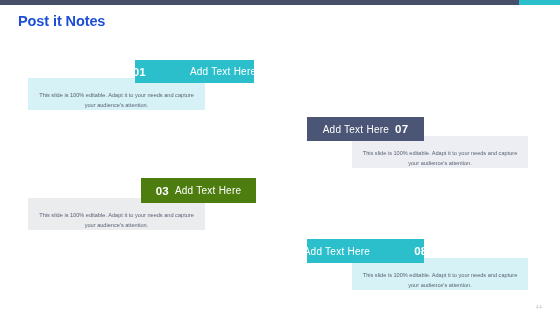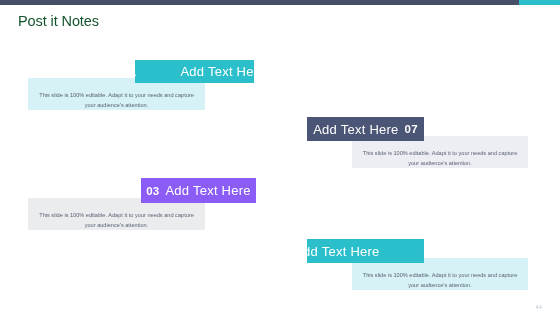--- a/index.html
+++ b/index.html
@@ -33,22 +33,22 @@
     background: #2bbecb;
     height: 100%;
   }
 
   
   .page-title {
     position: absolute;
     left: 18px;
     top: 13px;
     font-size: 14.5px;
-    font-weight: normal;
-    color: #14532d;
+    font-weight: bold;
+    color: #1d4ed8;
     letter-spacing: -0.1px;
     white-space: nowrap;
   }
 
   
   .note { position: absolute; }
 
   .note-body {
     position: absolute;
     box-sizing: border-box;
@@ -69,32 +69,32 @@
     padding: 0 11px;
     color: #ffffff;
     white-space: nowrap;
   }
   .note-num {
     font-size: 11.5px;
     font-weight: bold;
     letter-spacing: 0.2px;
   }
   .note-label {
-    font-size: 13px;
+    font-size: 10px;
     font-weight: normal;
     letter-spacing: 0.25px;
   }
 
   
   .theme-teal .note-header { background: #2bbecb; gap: 44px; }
   .theme-teal .note-body   { background: #d6f2f6; }
   
   .theme-navy .note-header { background: #4b5575; }
   .theme-navy .note-body   { background: #eceef3; }
-  .theme-navy-2 .note-header { background: #8b5cf6; }
+  .theme-navy-2 .note-header { background: #4d7c0f; }
   .theme-navy-2 .note-body   { background: #ebecee; }
 
   
   #note-1 .note-body   { left: 28px;  top: 78px;  width: 177px; height: 32px; }
   #note-1 .note-header { left: 135px; top: 60px;  width: 119px; height: 23px; }
 
   
   #note-2 .note-body   { left: 352px; top: 136px; width: 176px; height: 32px; }
   #note-2 .note-header { left: 307px; top: 117px; width: 117px; height: 24px; }
 

